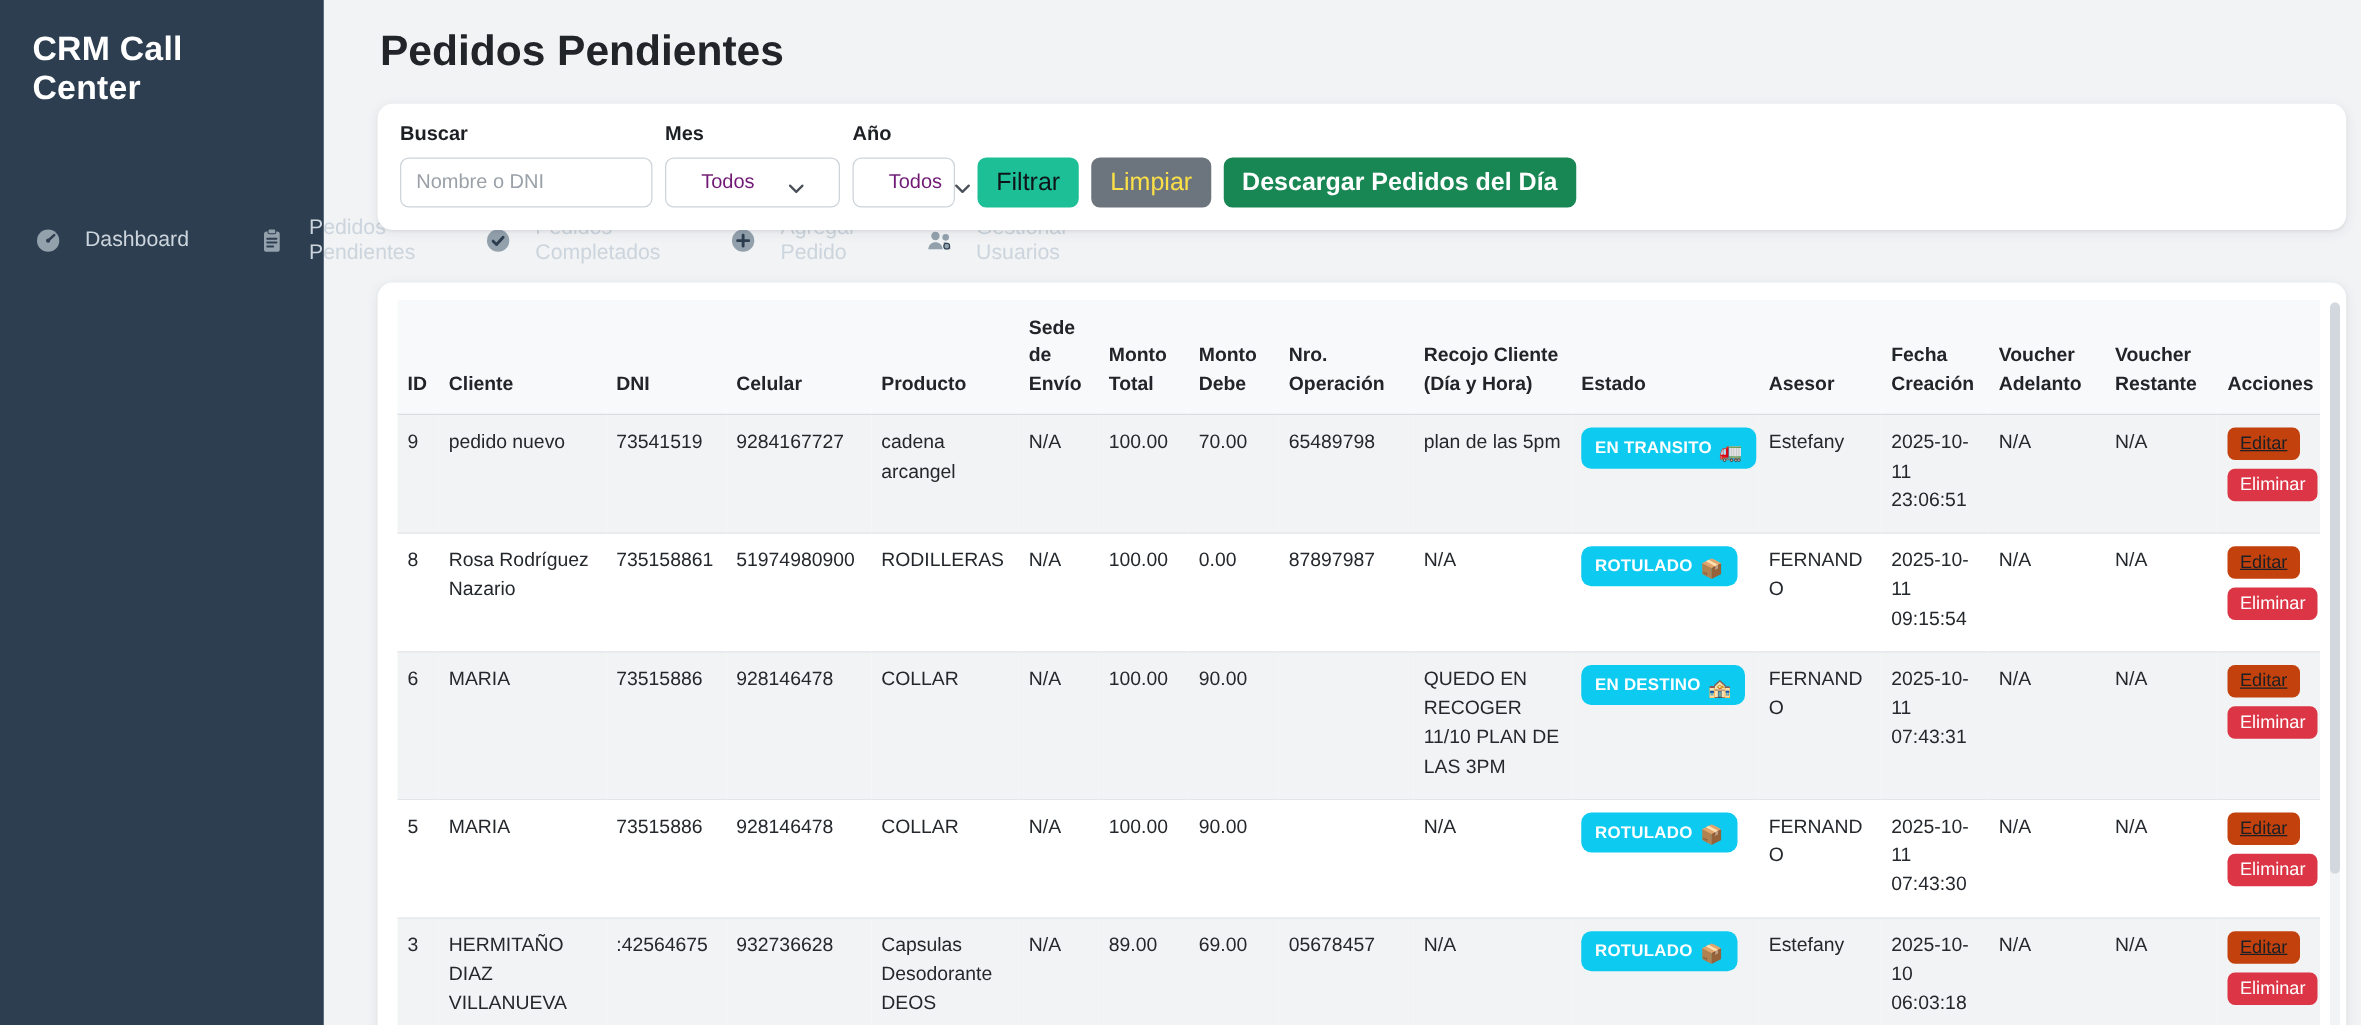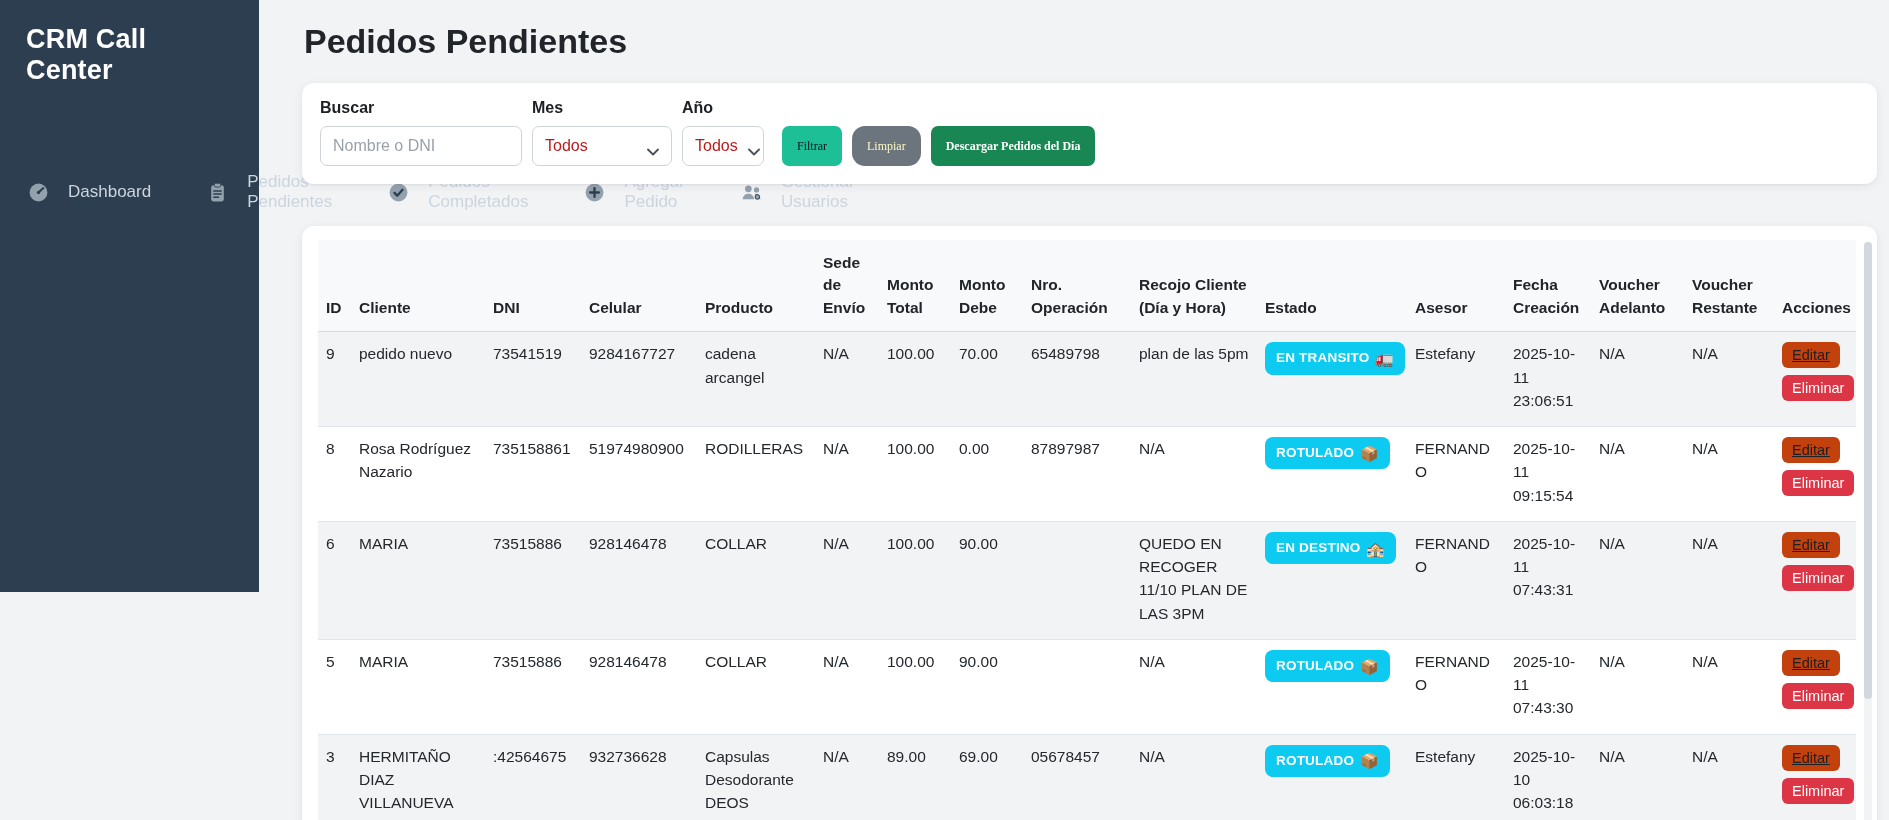--- a/index.html
+++ b/index.html
@@ -6,21 +6,21 @@
   html, body { width: 1889px; height: 820px; overflow: hidden; }
   body {
     font-family: "Liberation Sans", "DejaVu Sans", sans-serif;
     background: #f2f3f5;
     color: #212529;
     display: flex;
   }
 
   
   .sidebar {
-    width: 259px; height: 592px; flex: 0 0 259px;
+    width: 259px; height: 820px; flex: 0 0 259px;
     background: #2d3e50;
     color: #ffffff;
   }
   .brand {
     font-size: 27px; font-weight: 700; letter-spacing: .2px;
     padding: 24px 26px 10px 26px; color: #ffffff;
   }
   .nav { margin-top: 62px; display: flex; flex-direction: row; }
   .nav-item {
     display: flex; align-items: center; gap: 19px;
@@ -45,33 +45,33 @@
   .field { display: flex; flex-direction: column; }
   .field-label { font-size: 16px; font-weight: 700; margin-bottom: 9px; color: #1c1f23; }
   .text-input {
     width: 202px; height: 40px; border: 1px solid #ced4da; border-radius: 7px;
     padding: 0 12px; font-size: 16px; font-family: inherit; color: #212529;
     outline: none; background: #fff;
   }
   .text-input::placeholder { color: #9aa1a8; }
   .select {
     height: 40px; border: 1px solid #ced4da; border-radius: 7px;
-    padding: 0 12px; background: #fff; display: flex; align-items: center;
+    padding: 0 28px; background: #fff; display: flex; align-items: center;
     justify-content: space-between; gap: 10px; font-size: 16px; cursor: pointer;
-    color: #b91c1c;
+    color: #701a75;
   }
   .select.month { width: 140px; }
   .select.year  { width: 82px; }
   .chev { width: 12px; height: 8px; flex: 0 0 12px; }
   .btn {
     height: 40px; border: none; border-radius: 7px; padding: 0 15px;
-    font-size: 12px; font-family: Liberation Serif, serif; cursor: pointer; white-space: nowrap; text-align: center;
+    font-size: 20px; font-family: Liberation Sans, sans-serif; cursor: pointer; white-space: nowrap; text-align: center;
   }
   .btn-filter   { background: #1dbf96; color: #101418; margin-left: 8px; }
-  .btn-clear    { background: #6c757d; color: #fef9c3; border-radius: 13px; }
+  .btn-clear    { background: #6c757d; color: #fde047; }
   .btn-download { background: #198754; color: #ffffff; font-weight: 700; }
 
   
   .table-card { padding: 14px 16px; position: relative; }
   .table-scrollbar {
     position: absolute; right: 5px; top: 16px; bottom: 16px; width: 8px;
     background: #f1f3f5; border-radius: 4px;
   }
   .table-scrollbar .thumb {
     position: absolute; top: 0; left: 0; right: 0; height: 78%;
@@ -93,21 +93,21 @@
     vertical-align: top; text-align: left;
     font-size: 15.5px; color: #24282c; line-height: 1.5;
     padding: 10px 8px 14px 8px; border-bottom: 1px solid #e2e6ea;
     word-wrap: break-word; overflow-wrap: break-word;
   }
   tbody tr:nth-child(odd) { background: #f2f3f4; }
   tbody tr:nth-child(even) { background: #ffffff; }
   tbody tr:last-child td { border-bottom: 1px solid #e9ecef; }
 
   .badge {
-    display: inline-flex; align-items: center; gap: 6px;
+    display: inline-flex; align-items: flex-end; gap: 6px;
     background: #0dcaf0; color: #ffffff;
     font-size: 13.5px; font-weight: 700; letter-spacing: .2px;
     border-radius: 8px; padding: 6px 11px; white-space: nowrap;
   }
   .badge .emoji { font-size: 15px; line-height: 1; }
 
   .action-btn {
     display: block; border: none; border-radius: 6px; cursor: pointer;
     font-family: inherit; font-size: 14.5px; padding: 5px 10px;
   }

